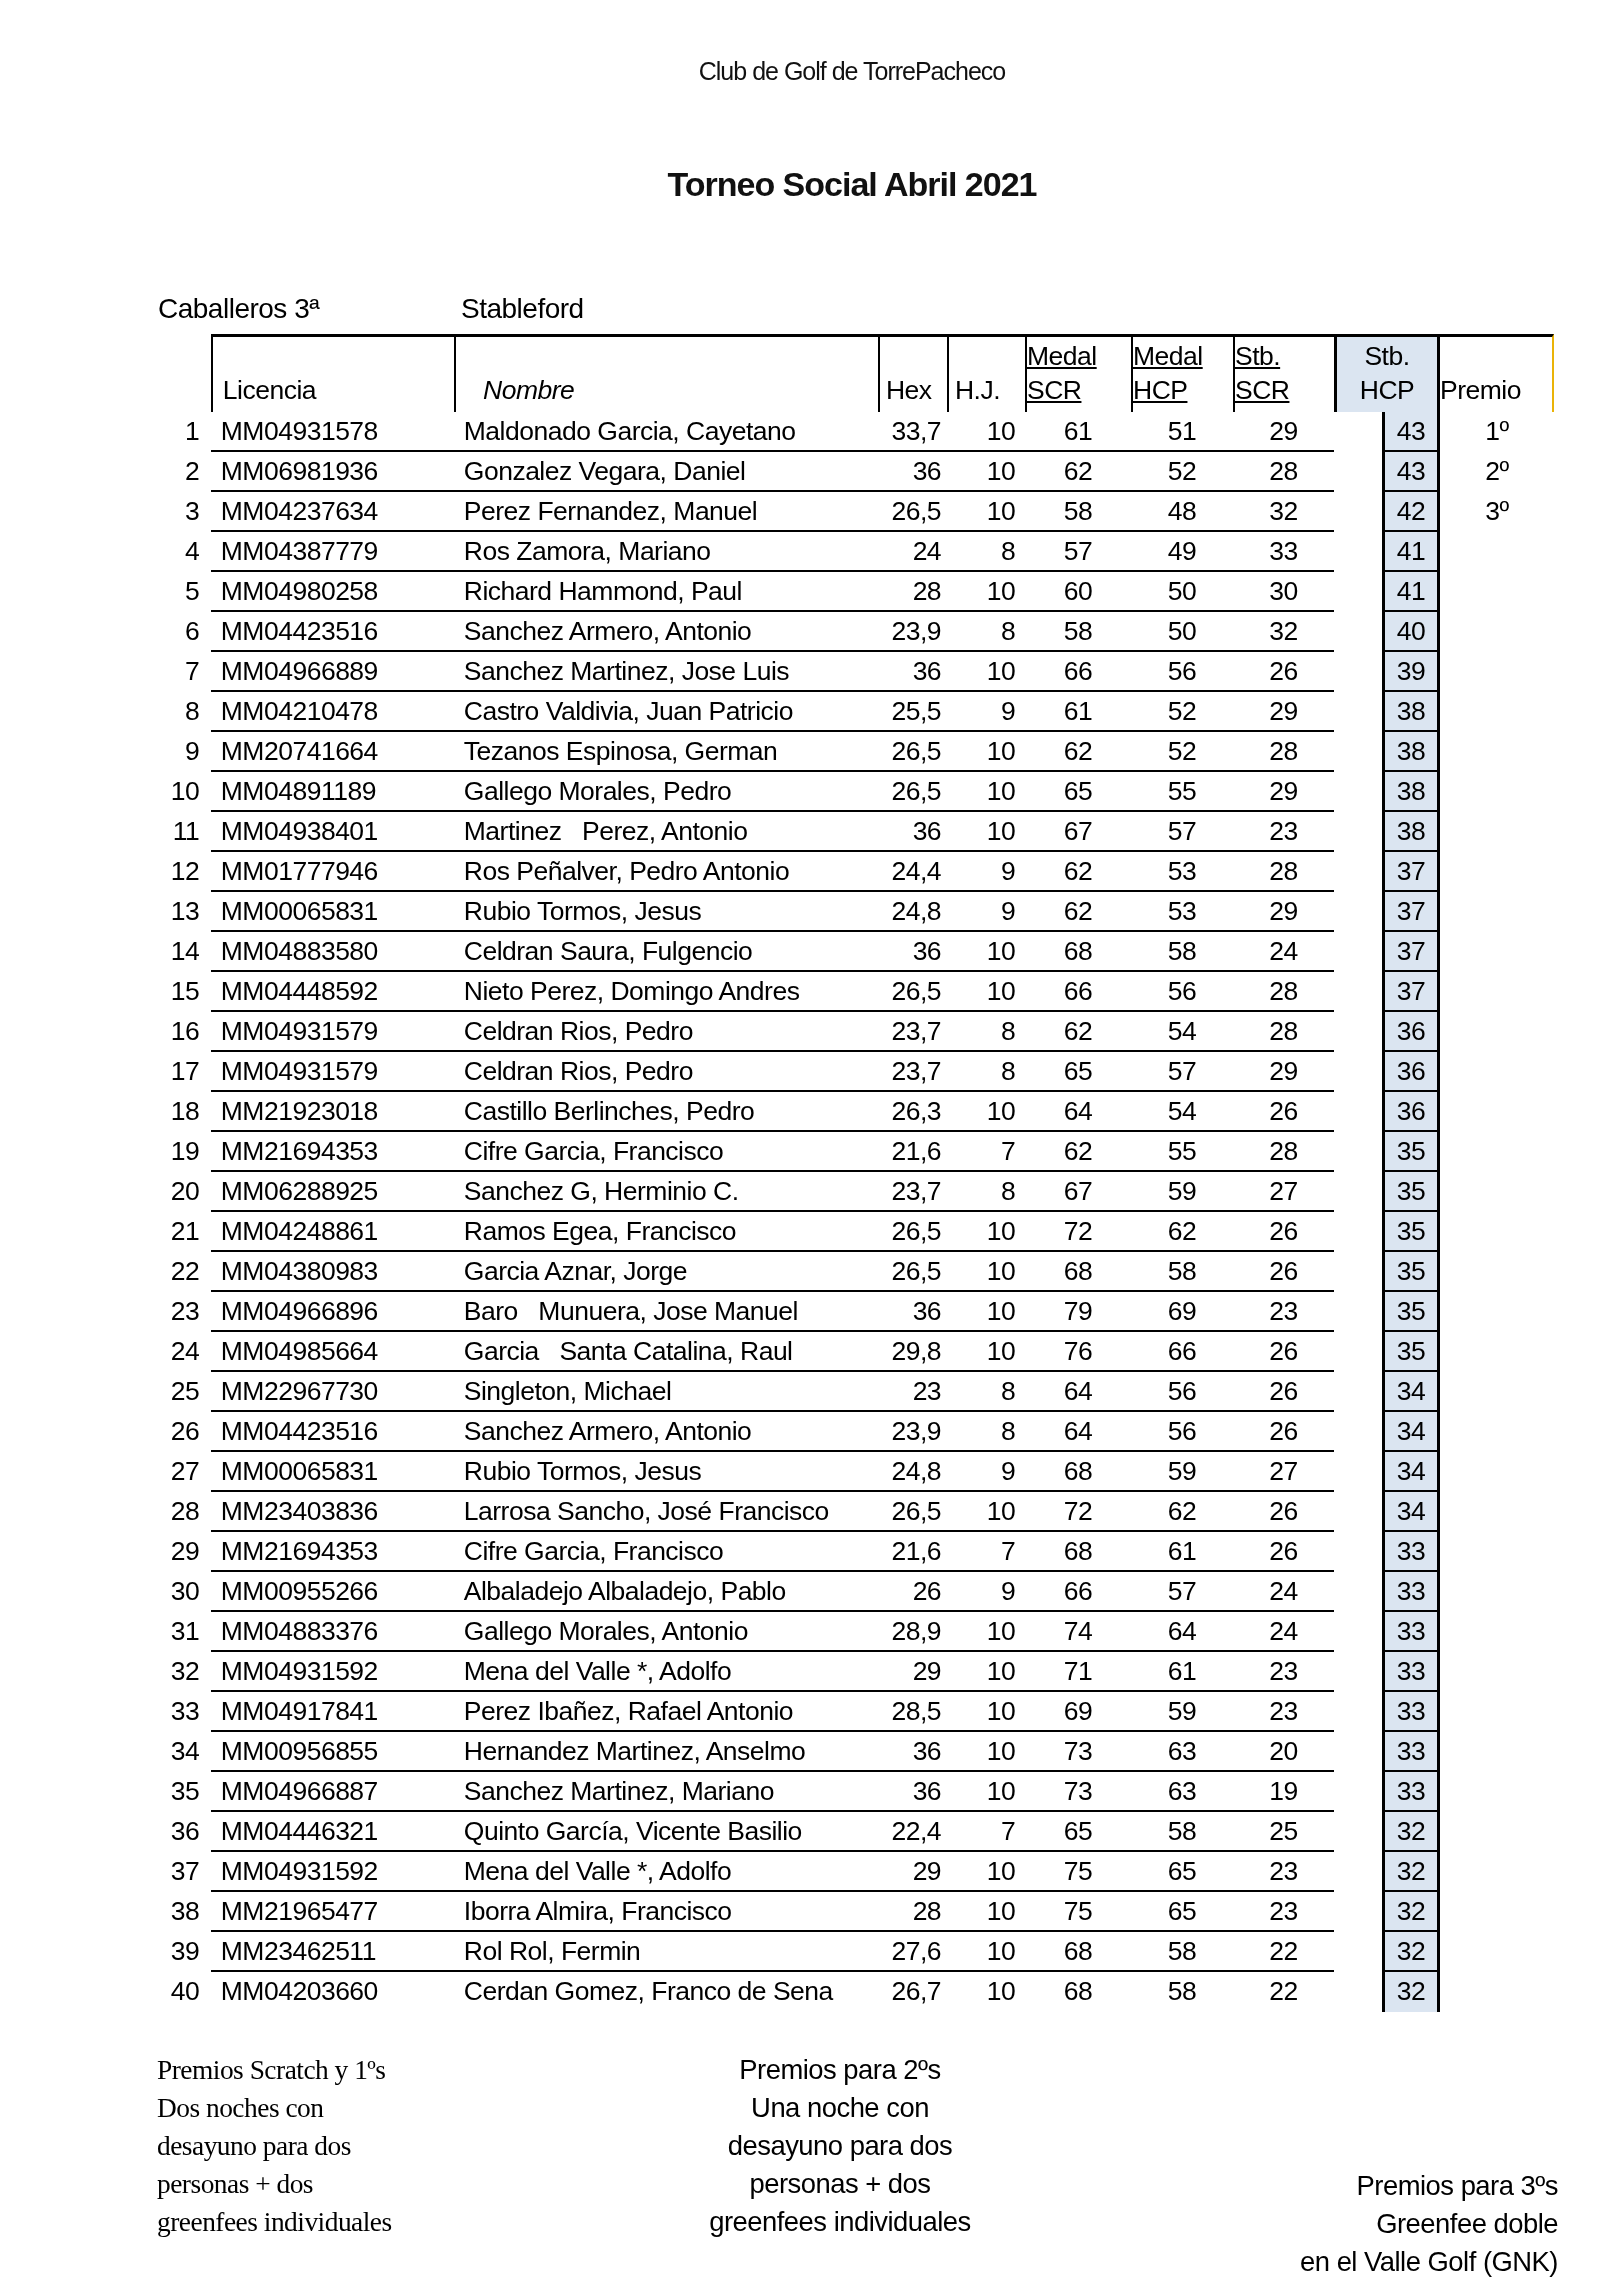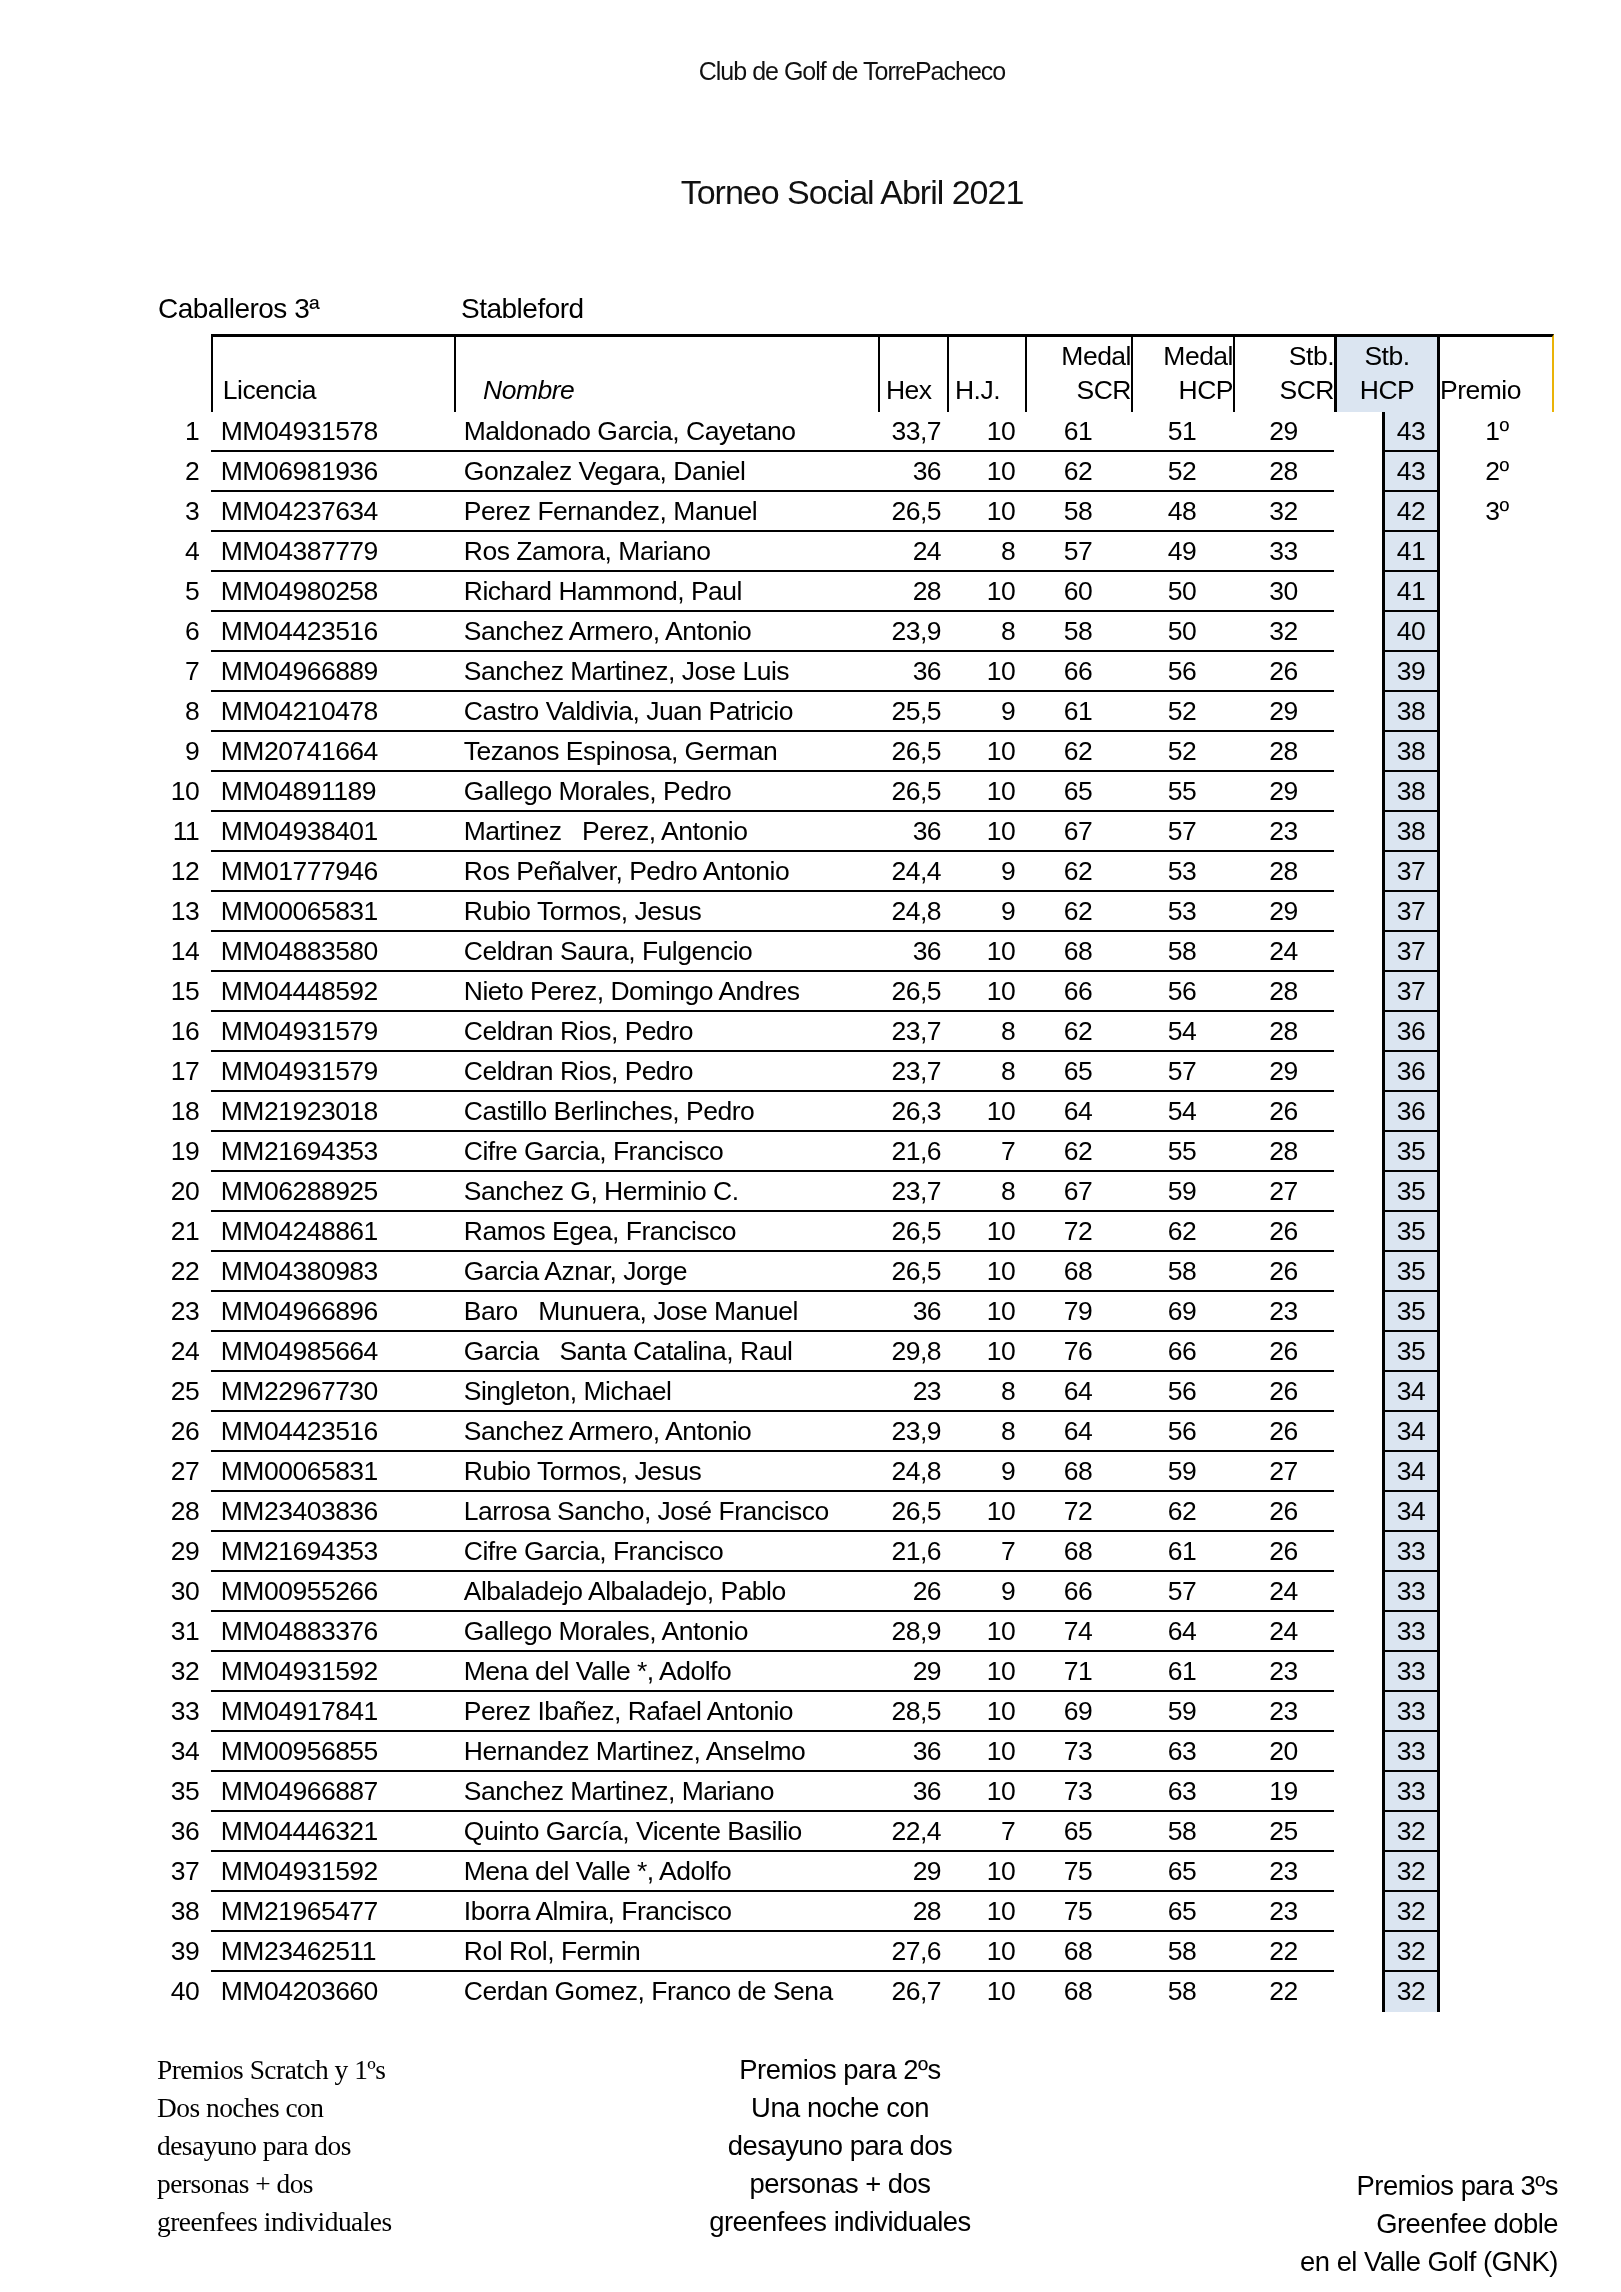--- a/index.html
+++ b/index.html
@@ -10,22 +10,22 @@
     background:#ffffff;
     font-family:"Liberation Sans", sans-serif;
     color:#000;
     overflow:hidden;
   }
   .doc-title {
     position:absolute; top:57px; left:150px; width:1404px;
     text-align:center; font-size:25px; letter-spacing:-1px; color:#111;
   }
   .doc-subtitle {
-    position:absolute; top:173px; left:150px; width:1404px;
-    text-align:center; font-size:34px; letter-spacing:-1px; color:#111;
+    position:absolute; top:165px; left:150px; width:1404px;
+    text-align:center; font-size:34px; letter-spacing:-1px; color:#111;font-weight:bold;
   }
   .cat-label {
     position:absolute; left:158px; top:293px;
     font-size:28px; letter-spacing:-0.5px;
   }
   .format-label {
     position:absolute; left:461px; top:293px;
     font-size:28px; letter-spacing:-0.5px;
   }
   .tbl {
@@ -41,21 +41,21 @@
     border-top:3.9px solid #000;
     display:flex; flex-direction:column; justify-content:space-between;
     padding-top:4.9px; padding-bottom:6.9px;
   }
   .h span { line-height:29px; display:block; }
   .h-num { border-top:none; }
   .h-lic { border-left:2.9px solid #000; padding-left:9.8px; }
   .h-nom { border-left:2px solid #000; padding-left:27px;font-style:italic; }
   .h-hex { border-left:2px solid #000; padding-left:5.9px; }
   .h-hj  { border-left:2px solid #000; padding-left:5.9px; }
-  .h-mscr,.h-mhcp,.h-sscr { border-left:2px solid #000; text-align:right; }
+  .h-mscr,.h-mhcp,.h-sscr { border-left:2px solid #000; text-align:left;text-decoration:underline; }
   .h-shcp { border-left:3.9px solid #000; border-right:3.9px solid #000; text-align:center; background:var(--hl); }
   .h-pre { border-right:2px solid #eab308; }
   
   .c { height:40px; line-height:38px; overflow:hidden; white-space:pre; }
   .c-num { text-align:right; padding-right:11.8px; }
   .c-lic { padding-left:9.8px; border-bottom:2px solid #000; }
   .c-nom { padding-left:9.8px; border-bottom:2px solid #000; }
   .c-hex { text-align:right; padding-right:5.9px; border-bottom:2px solid #000; }
   .c-hj  { text-align:right; padding-right:9.8px; border-bottom:2px solid #000; }
   .c-mscr,.c-mhcp,.c-sscr { text-align:center; border-bottom:2px solid #000; }

